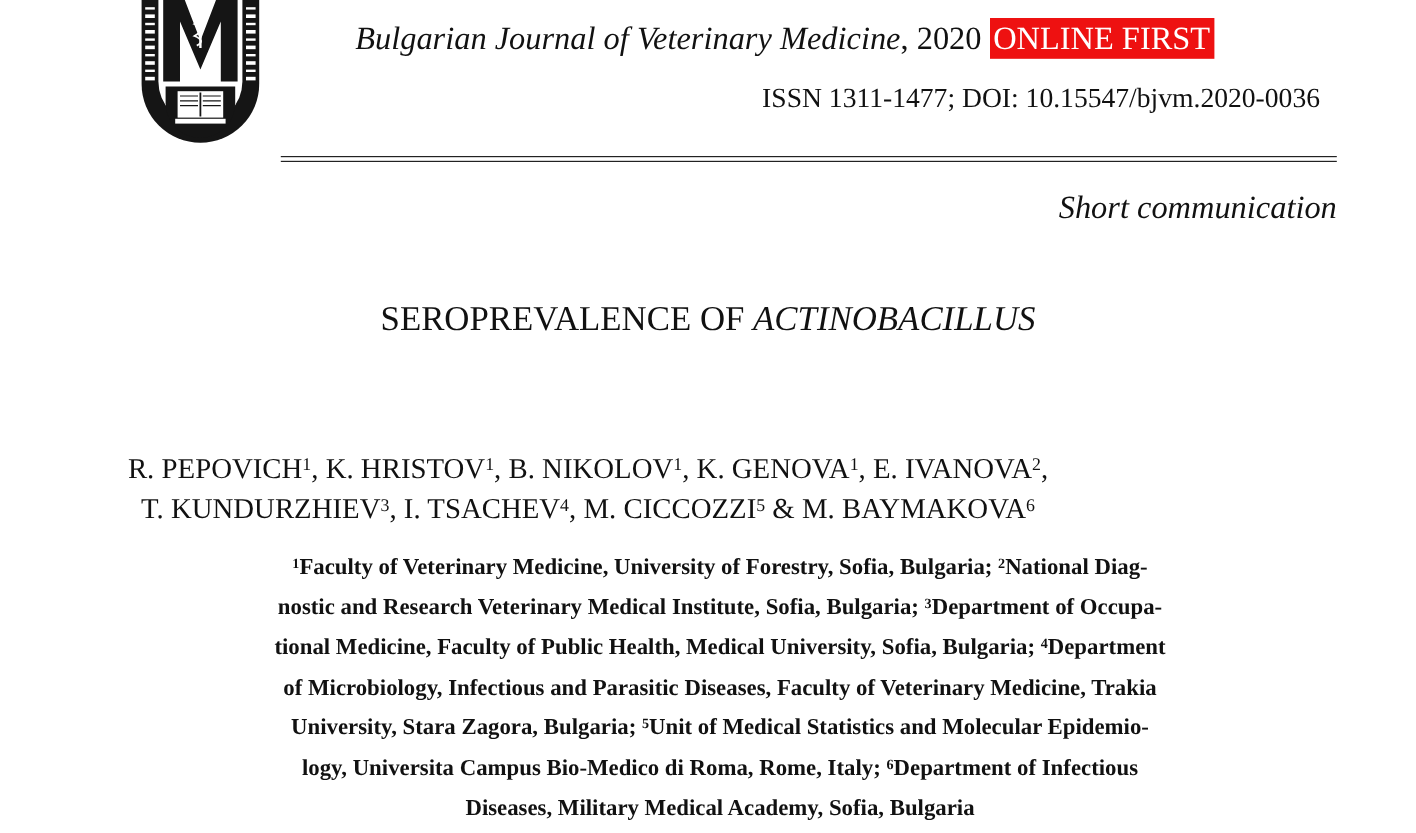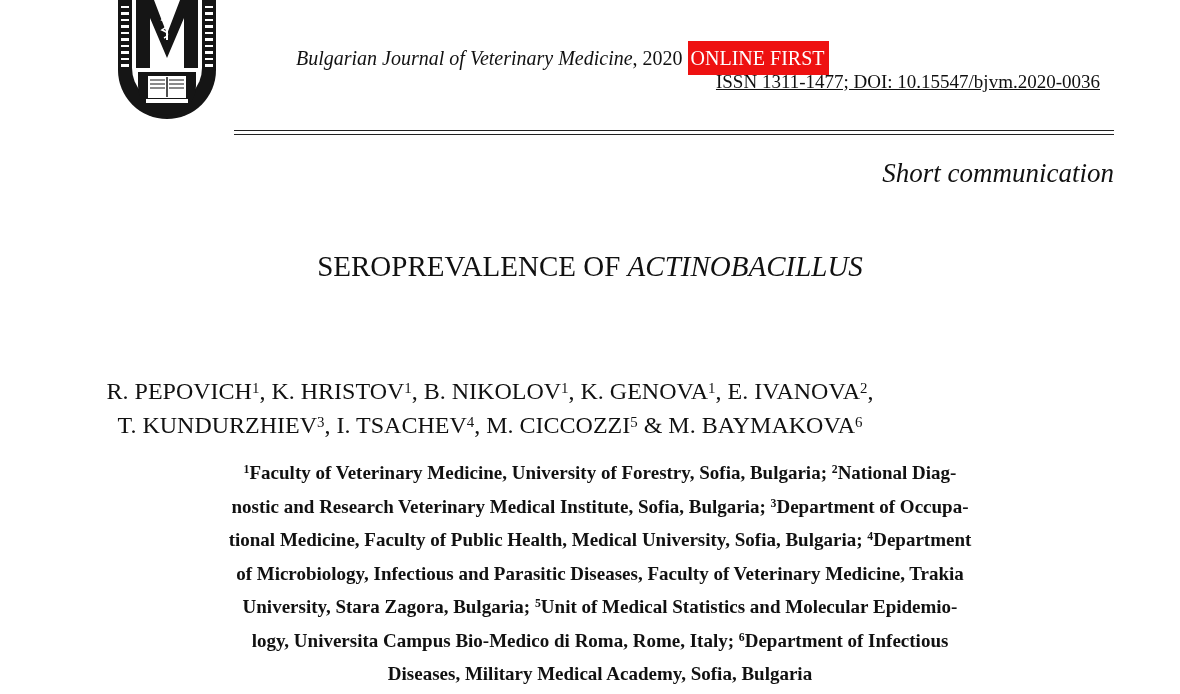--- a/index.html
+++ b/index.html
@@ -18,41 +18,40 @@
     .logo {
       position: absolute;
       left: 112px;
       top: 0px;
       width: 110px;
       height: 126px;
     }
     .journal-line {
       position: absolute;
       left: 296px;
-      top: 40px;
-      font-size: 20px;
+      top: 14px;
+      font-size: 27px;
       line-height: 36px;
       white-space: nowrap;
     }
     .journal-line .jname { font-style: italic; }
     .badge {
       background: #ee1111;
       color: #ffffff;
       padding: 0 4px 0 3px;
       display: inline-block;
       line-height: 34px;
     }
     .issn-line {
       position: absolute;
       right: 80px;
       top: 66px;
-      font-size: 19px;
+      font-size: 23px;
       line-height: 32px;
       white-space: nowrap;
-      text-decoration: underline;
     }
     .rule {
       position: absolute;
       left: 234px;
       width: 880px;
       height: 0;
     }
     .rule.top { top: 130px; border-top: 1.6px solid #222; }
     .rule.bot { top: 134px; border-top: 1.6px solid #222; }
     .section-type {

